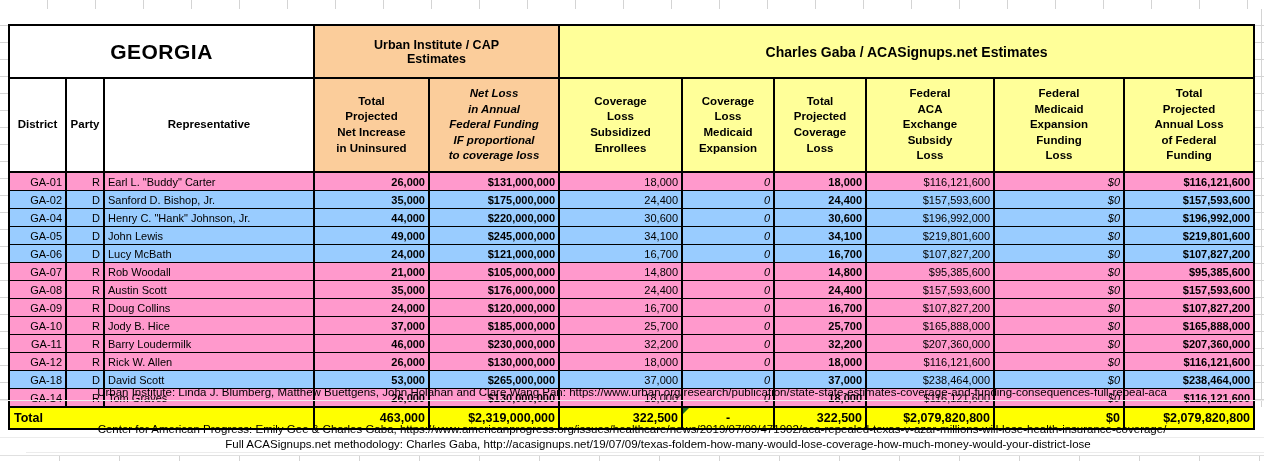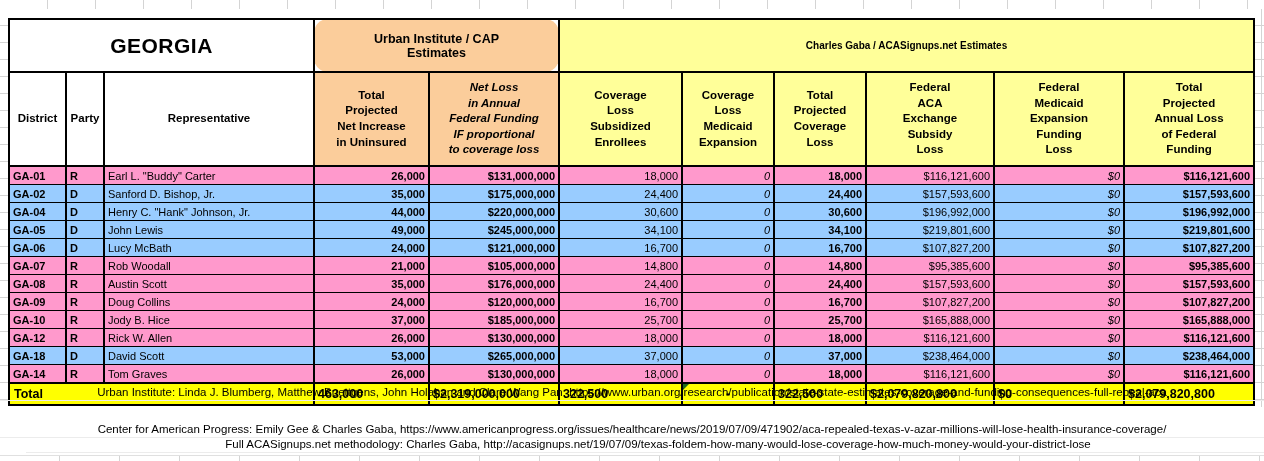--- a/index.html
+++ b/index.html
@@ -17,64 +17,64 @@
     background:repeating-linear-gradient(180deg,transparent 0 16px,#d4d4d4 16px 17px);}
   .grid-right{position:absolute;top:9px;left:1253px;width:11px;height:398px;
     background:
       repeating-linear-gradient(180deg,transparent 0 16px,#d4d4d4 16px 17px),
       linear-gradient(90deg,transparent 0 8px,#d4d4d4 8px 9px,transparent 9px);}
   .grid-bottom{position:absolute;top:455px;left:0;width:1264px;height:6px;
     border-top:1px solid #e0e0e0;
     background:repeating-linear-gradient(90deg,transparent 0 59px,#d4d4d4 59px 60px);}
 
   table.sheet{
-    position:absolute;left:8px;top:18px;width:1245px;
+    position:absolute;left:8px;top:24px;width:1245px;
     border-collapse:collapse;table-layout:fixed;
   }
   .sheet th,.sheet td{
     border:2px solid #000;
     overflow:hidden;white-space:nowrap;
     color:#000;
   }
   
   tr.title-row th{height:49px;vertical-align:middle;text-align:center;background:#fff;}
   th.state-title{font-size:21px;font-weight:bold;letter-spacing:.5px;}
-  th.group-urban{font-size:12.5px;font-weight:bold;white-space:pre-line;border-radius:14px;}
-  th.group-gaba{font-size:10px;font-weight:bold;}
+  th.group-urban{font-size:12.5px;font-weight:bold;white-space:pre-line;}
+  th.group-gaba{font-size:14px;font-weight:bold;}
 
   
   tr.colhead-row th{
     height:90px;font-size:11.5px;font-weight:bold;
     text-align:center;vertical-align:middle;
     white-space:pre-line;line-height:1.35;background:#fff;
   }
   .bg-orange{background:#FBCD9B !important;}
   .bg-yellow{background:#FFFF99 !important;}
   th.h-netloss{font-style:italic;margin-top:20px;}
 
   
   tbody.data tr td{
     height:17px;font-size:11px;
     border-top-width:1px;border-bottom-width:1px;
     padding:0 3px;vertical-align:middle;
   }
   tbody.data tr.row-r td{background:#FF99CC;}
   tbody.data tr.row-d td{background:#99CCFF;}
-  tbody.data td:nth-child(1),tbody.data td:nth-child(2){text-align:left;font-weight:bold;}
+  tbody.data td:nth-child(1),tbody.data td:nth-child(2){text-align:right;}
   tbody.data td:nth-child(3){text-align:left;}
   tbody.data td:nth-child(n+4){text-align:right;}
   tbody.data td:nth-child(4),tbody.data td:nth-child(5),
   tbody.data td:nth-child(8),tbody.data td:nth-child(11){font-weight:bold;}
   tbody.data td:nth-child(7),tbody.data td:nth-child(10){font-style:italic;}
 
   
   tr.total-row td{
     height:20px;background:#FFFF00;font-weight:bold;font-size:12.5px;
     border-top-width:2px;border-bottom-width:2px;
-    padding:0 3px;vertical-align:middle;
+    text-align:right;padding:0 3px;vertical-align:middle;
   }
   tr.total-row td.total-label{text-align:left;padding-left:4px;}
   tr.total-row td.dash-cell{text-align:center;position:relative;}
   .comment-tri{
     position:absolute;top:0;left:0;width:0;height:0;
     border-top:6px solid #1d6b1d;border-right:6px solid transparent;
   }
 
   
   .footer-line{
@@ -267,20 +267,33 @@
     <td>37,000</td>
     <td>$185,000,000</td>
     <td>25,700</td>
     <td>0</td>
     <td>25,700</td>
     <td>$165,888,000</td>
     <td>$0</td>
     <td>$165,888,000</td>
   </tr>
       <tr class="row-r">
+    <td>GA-11</td>
+    <td>R</td>
+    <td>Barry Loudermilk</td>
+    <td>46,000</td>
+    <td>$230,000,000</td>
+    <td>32,200</td>
+    <td>0</td>
+    <td>32,200</td>
+    <td>$207,360,000</td>
+    <td>$0</td>
+    <td>$207,360,000</td>
+  </tr>
+      <tr class="row-r">
     <td>GA-12</td>
     <td>R</td>
     <td>Rick W. Allen</td>
     <td>26,000</td>
     <td>$130,000,000</td>
     <td>18,000</td>
     <td>0</td>
     <td>18,000</td>
     <td>$116,121,600</td>
     <td>$0</td>

